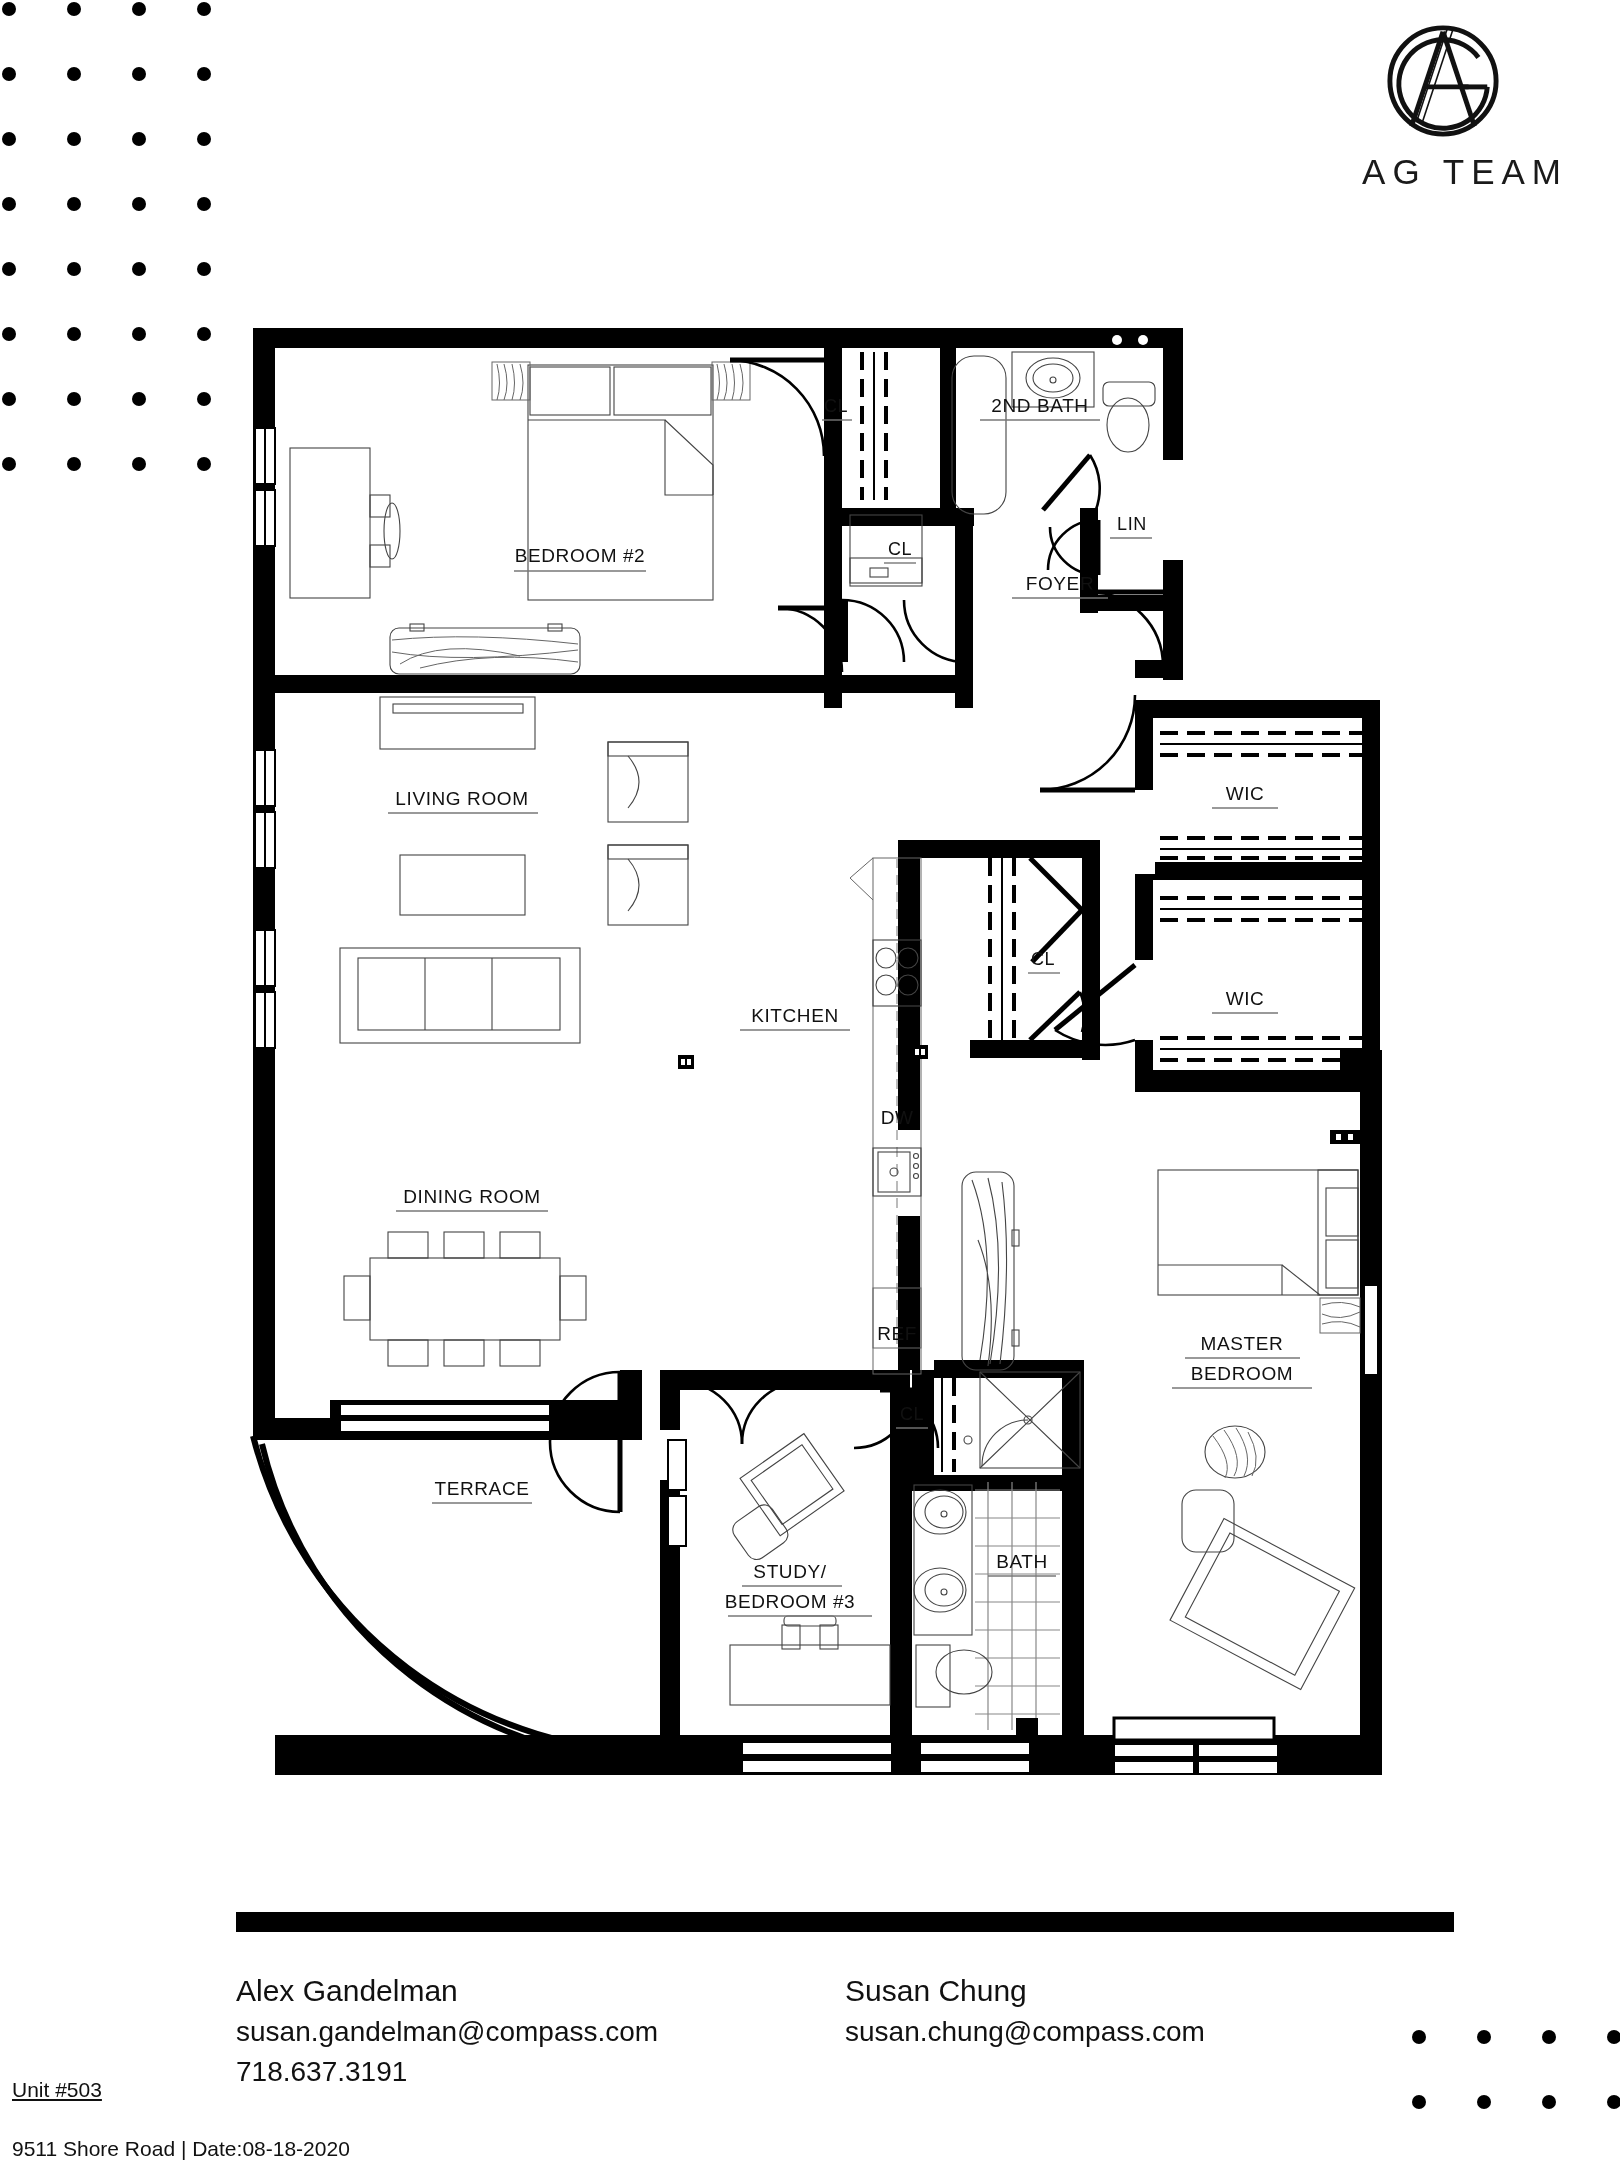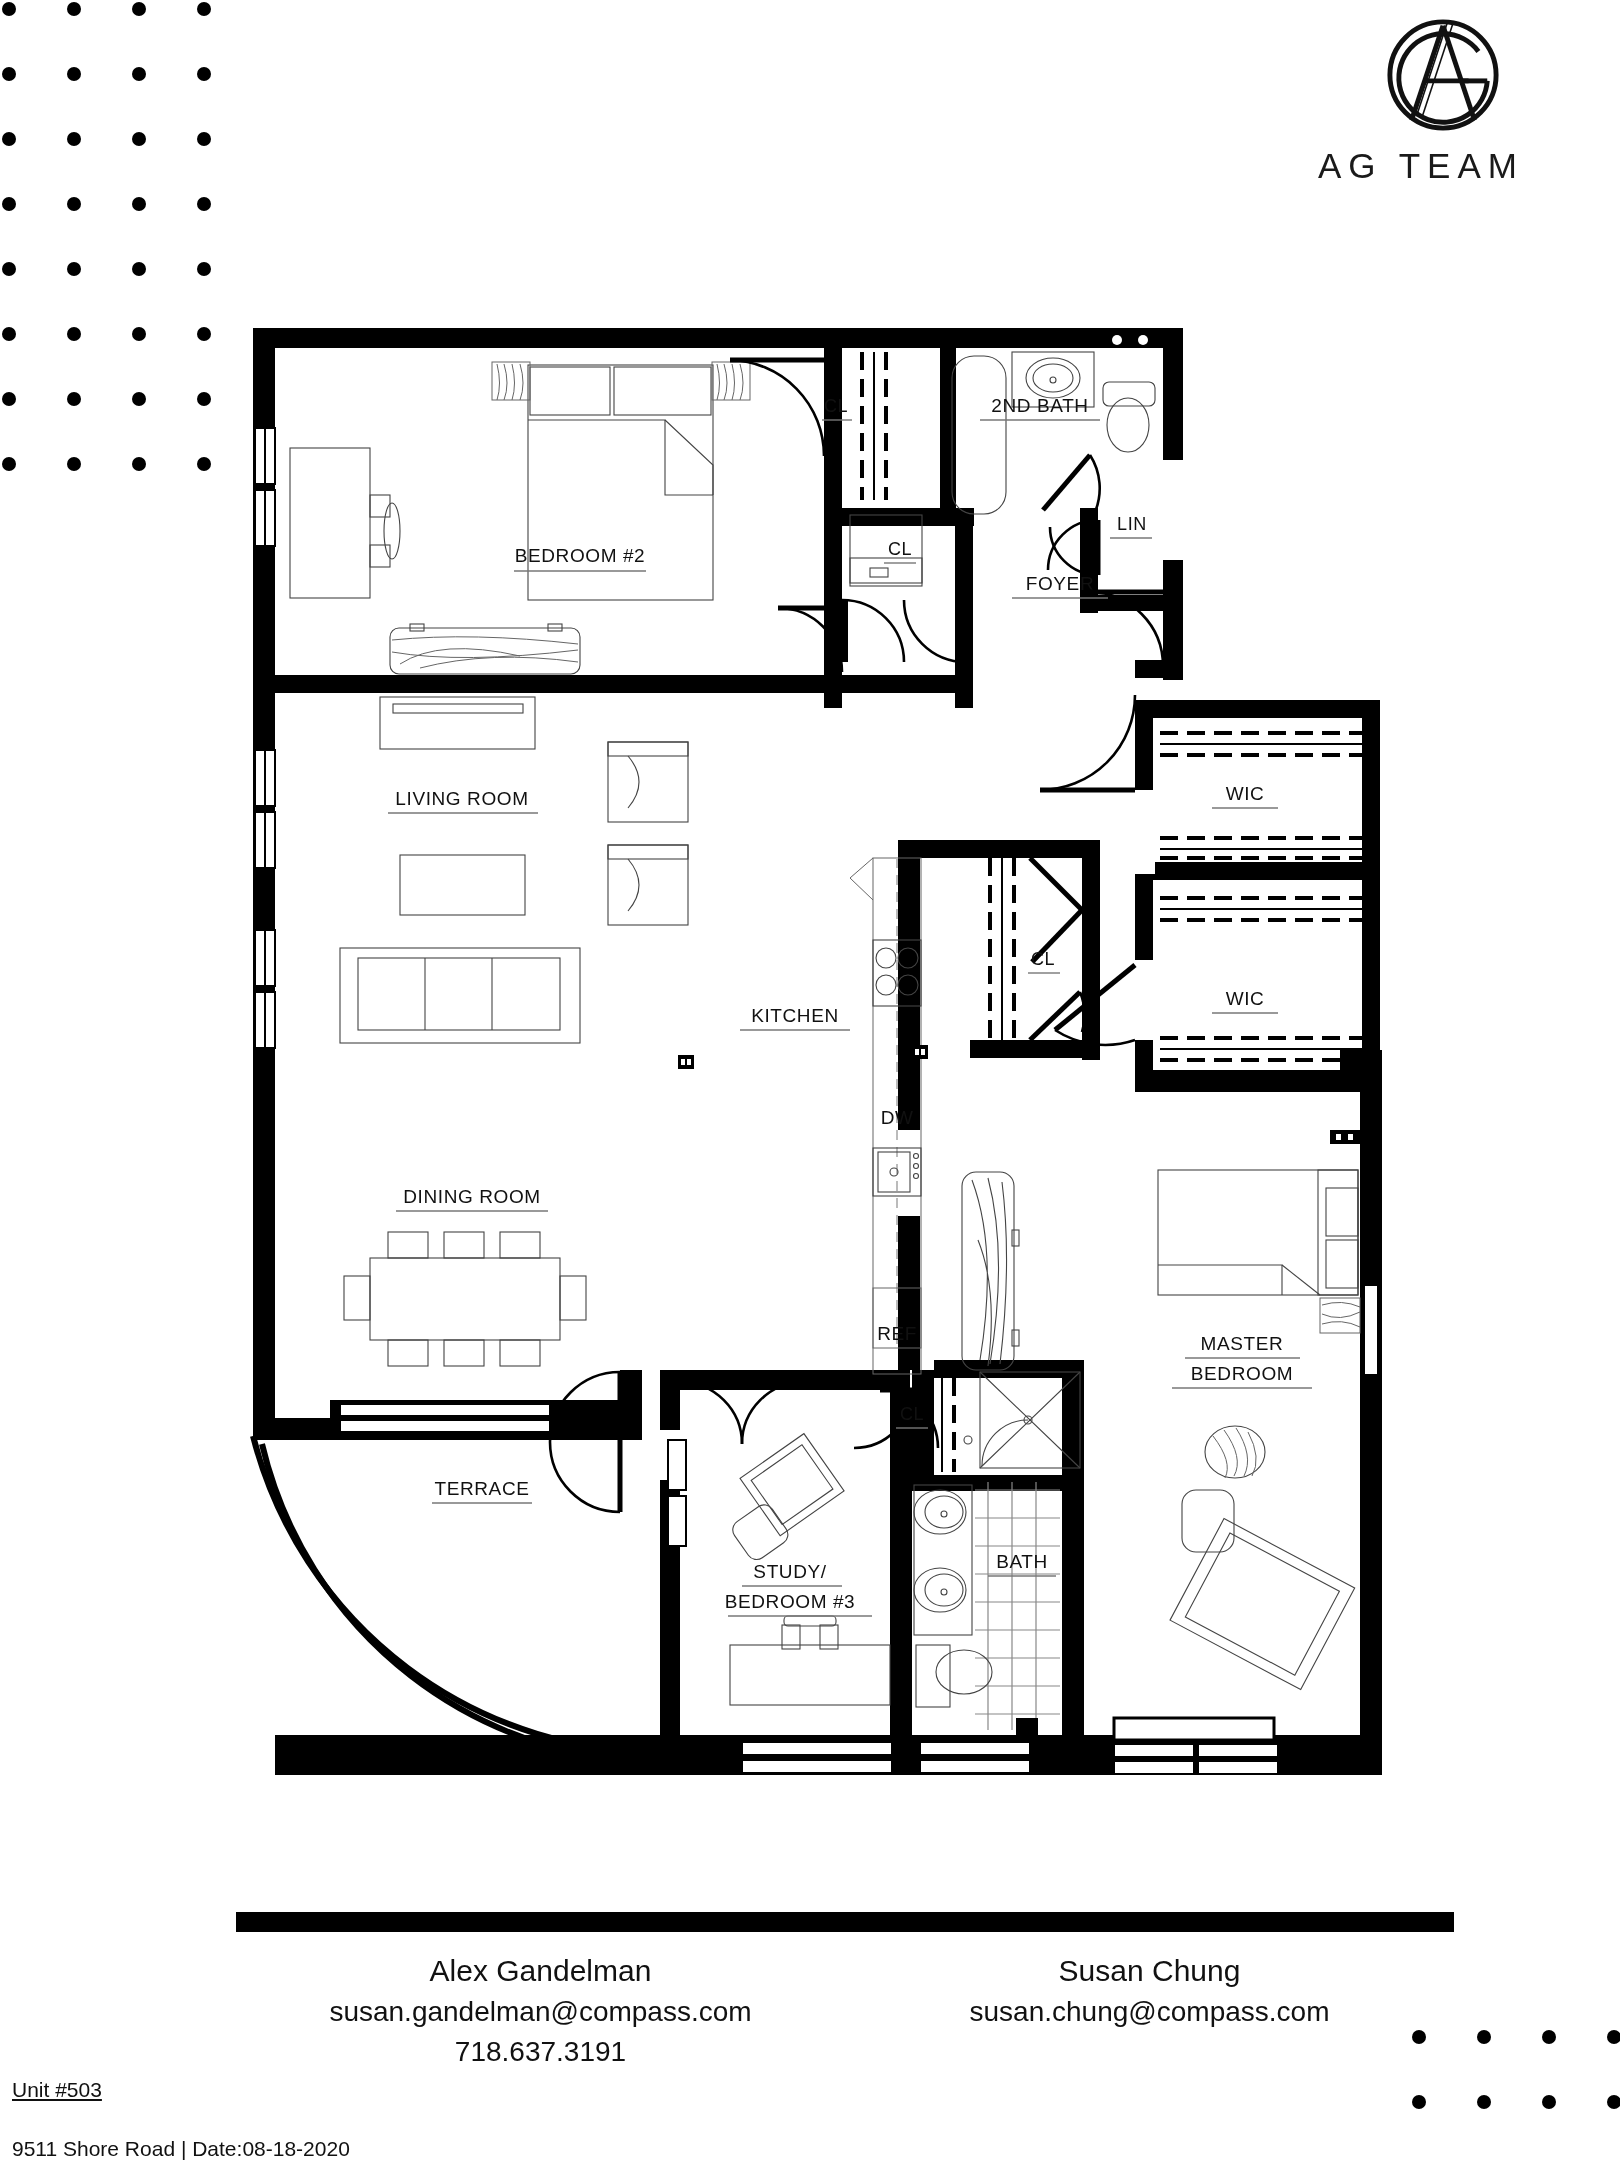--- a/index.html
+++ b/index.html
@@ -4,32 +4,32 @@
 <style>
   html,body{margin:0;padding:0;background:#fff;}
   body{width:1620px;height:2160px;position:relative;overflow:hidden;
        font-family:"Liberation Sans",sans-serif;color:#111;}
 
   
   .dots{position:absolute;pointer-events:none;}
   .dot{position:absolute;width:14px;height:14px;border-radius:50%;background:#000;}
 
   
-  #logo-block{position:absolute;right:52px;top:16px;width:250px;text-align:left;}
+  #logo-block{position:absolute;right:52px;top:22px;width:250px;text-align:right;}
   #logo-mark{width:118px;height:118px;margin:0 auto;display:block;}
   #logo-word{font-size:35px;letter-spacing:7px;font-weight:400;margin-top:12px;color:#1a1a1a;}
 
   
   #plan{position:absolute;left:0;top:0;width:1620px;height:1830px;}
   #plan svg{display:block;}
 
   
   #footer-bar{position:absolute;left:236px;top:1912px;width:1218px;height:20px;background:#000;}
   #contacts{position:absolute;left:236px;top:1950px;width:1218px;display:flex;}
-  .contact{flex:1;text-align:center;}
+  .contact{flex:1;margin-top:20px;}
   .c-name{font-size:30px;line-height:42px;color:#111;}
   .c-email{font-size:28px;line-height:40px;color:#111;}
   .c-phone{font-size:28px;line-height:40px;color:#111;}
 
   #unit-block{position:absolute;left:12px;top:2076px;}
   #unit-no{font-size:21px;line-height:28px;text-decoration:underline;color:#111;}
   #unit-addr{font-size:21px;line-height:28px;color:#111;margin-top:31px;}
 
   
   .rlabel{font-family:"Liberation Sans",sans-serif;font-size:19px;fill:#111;

